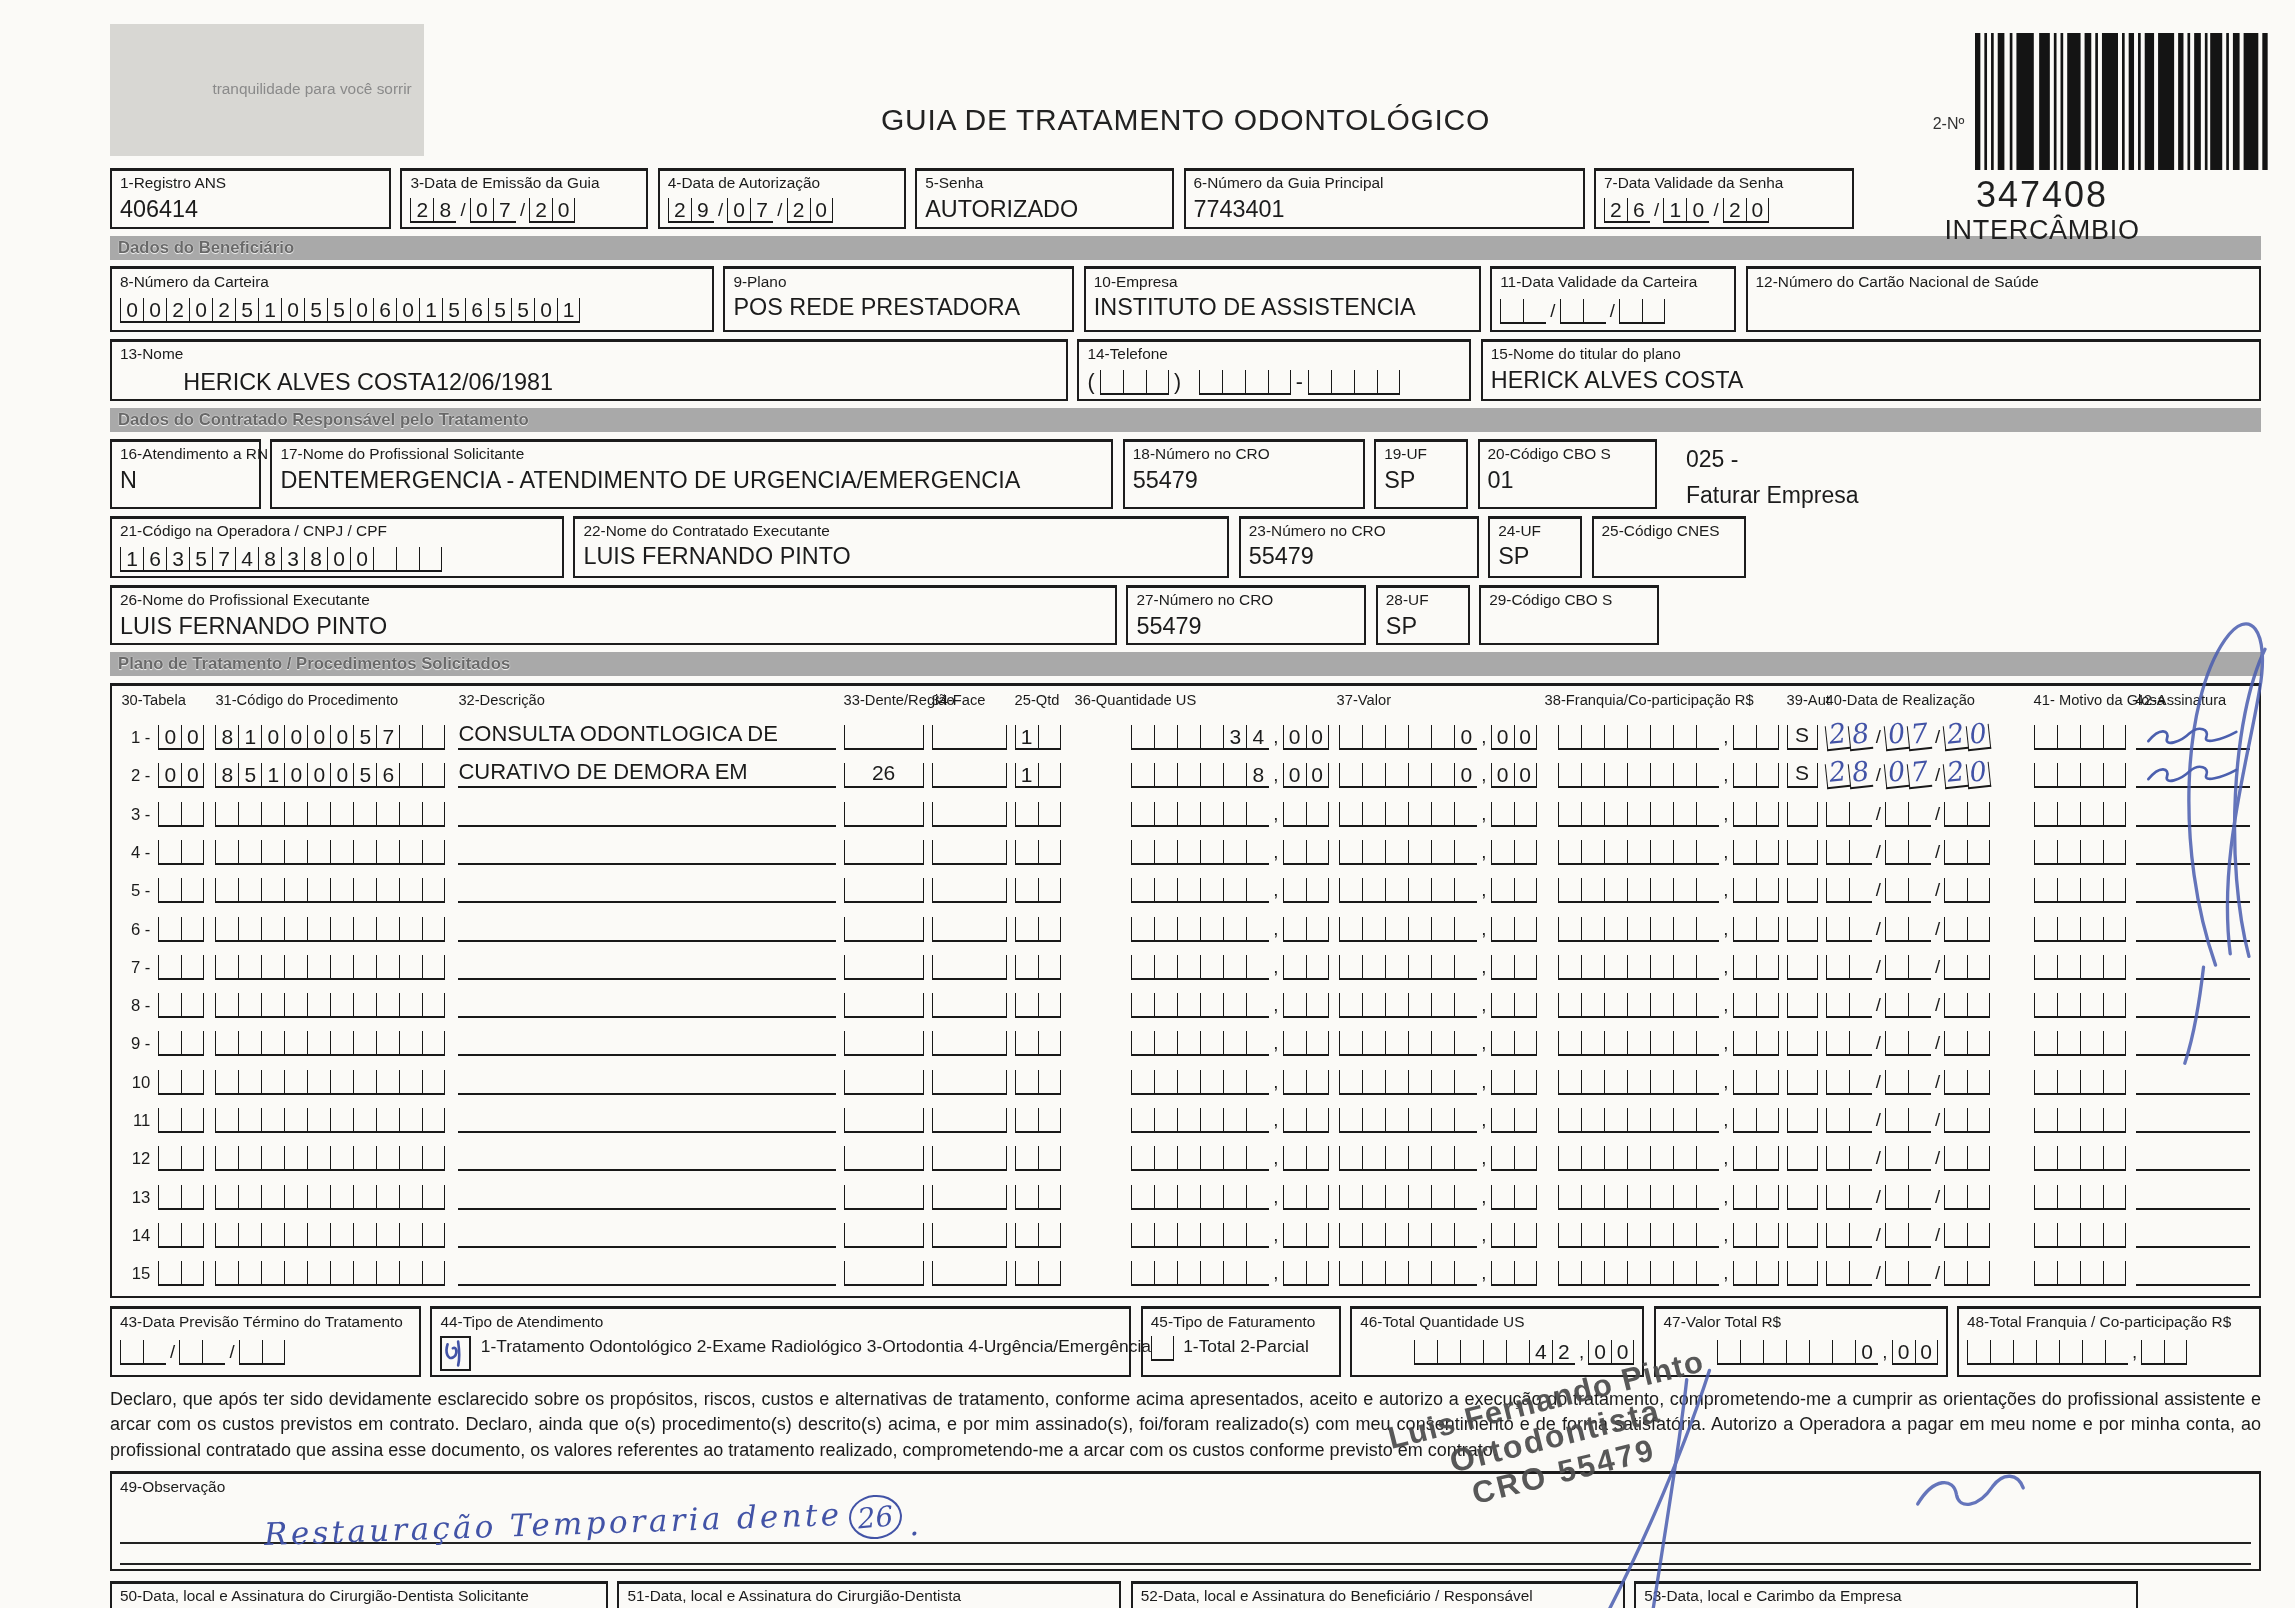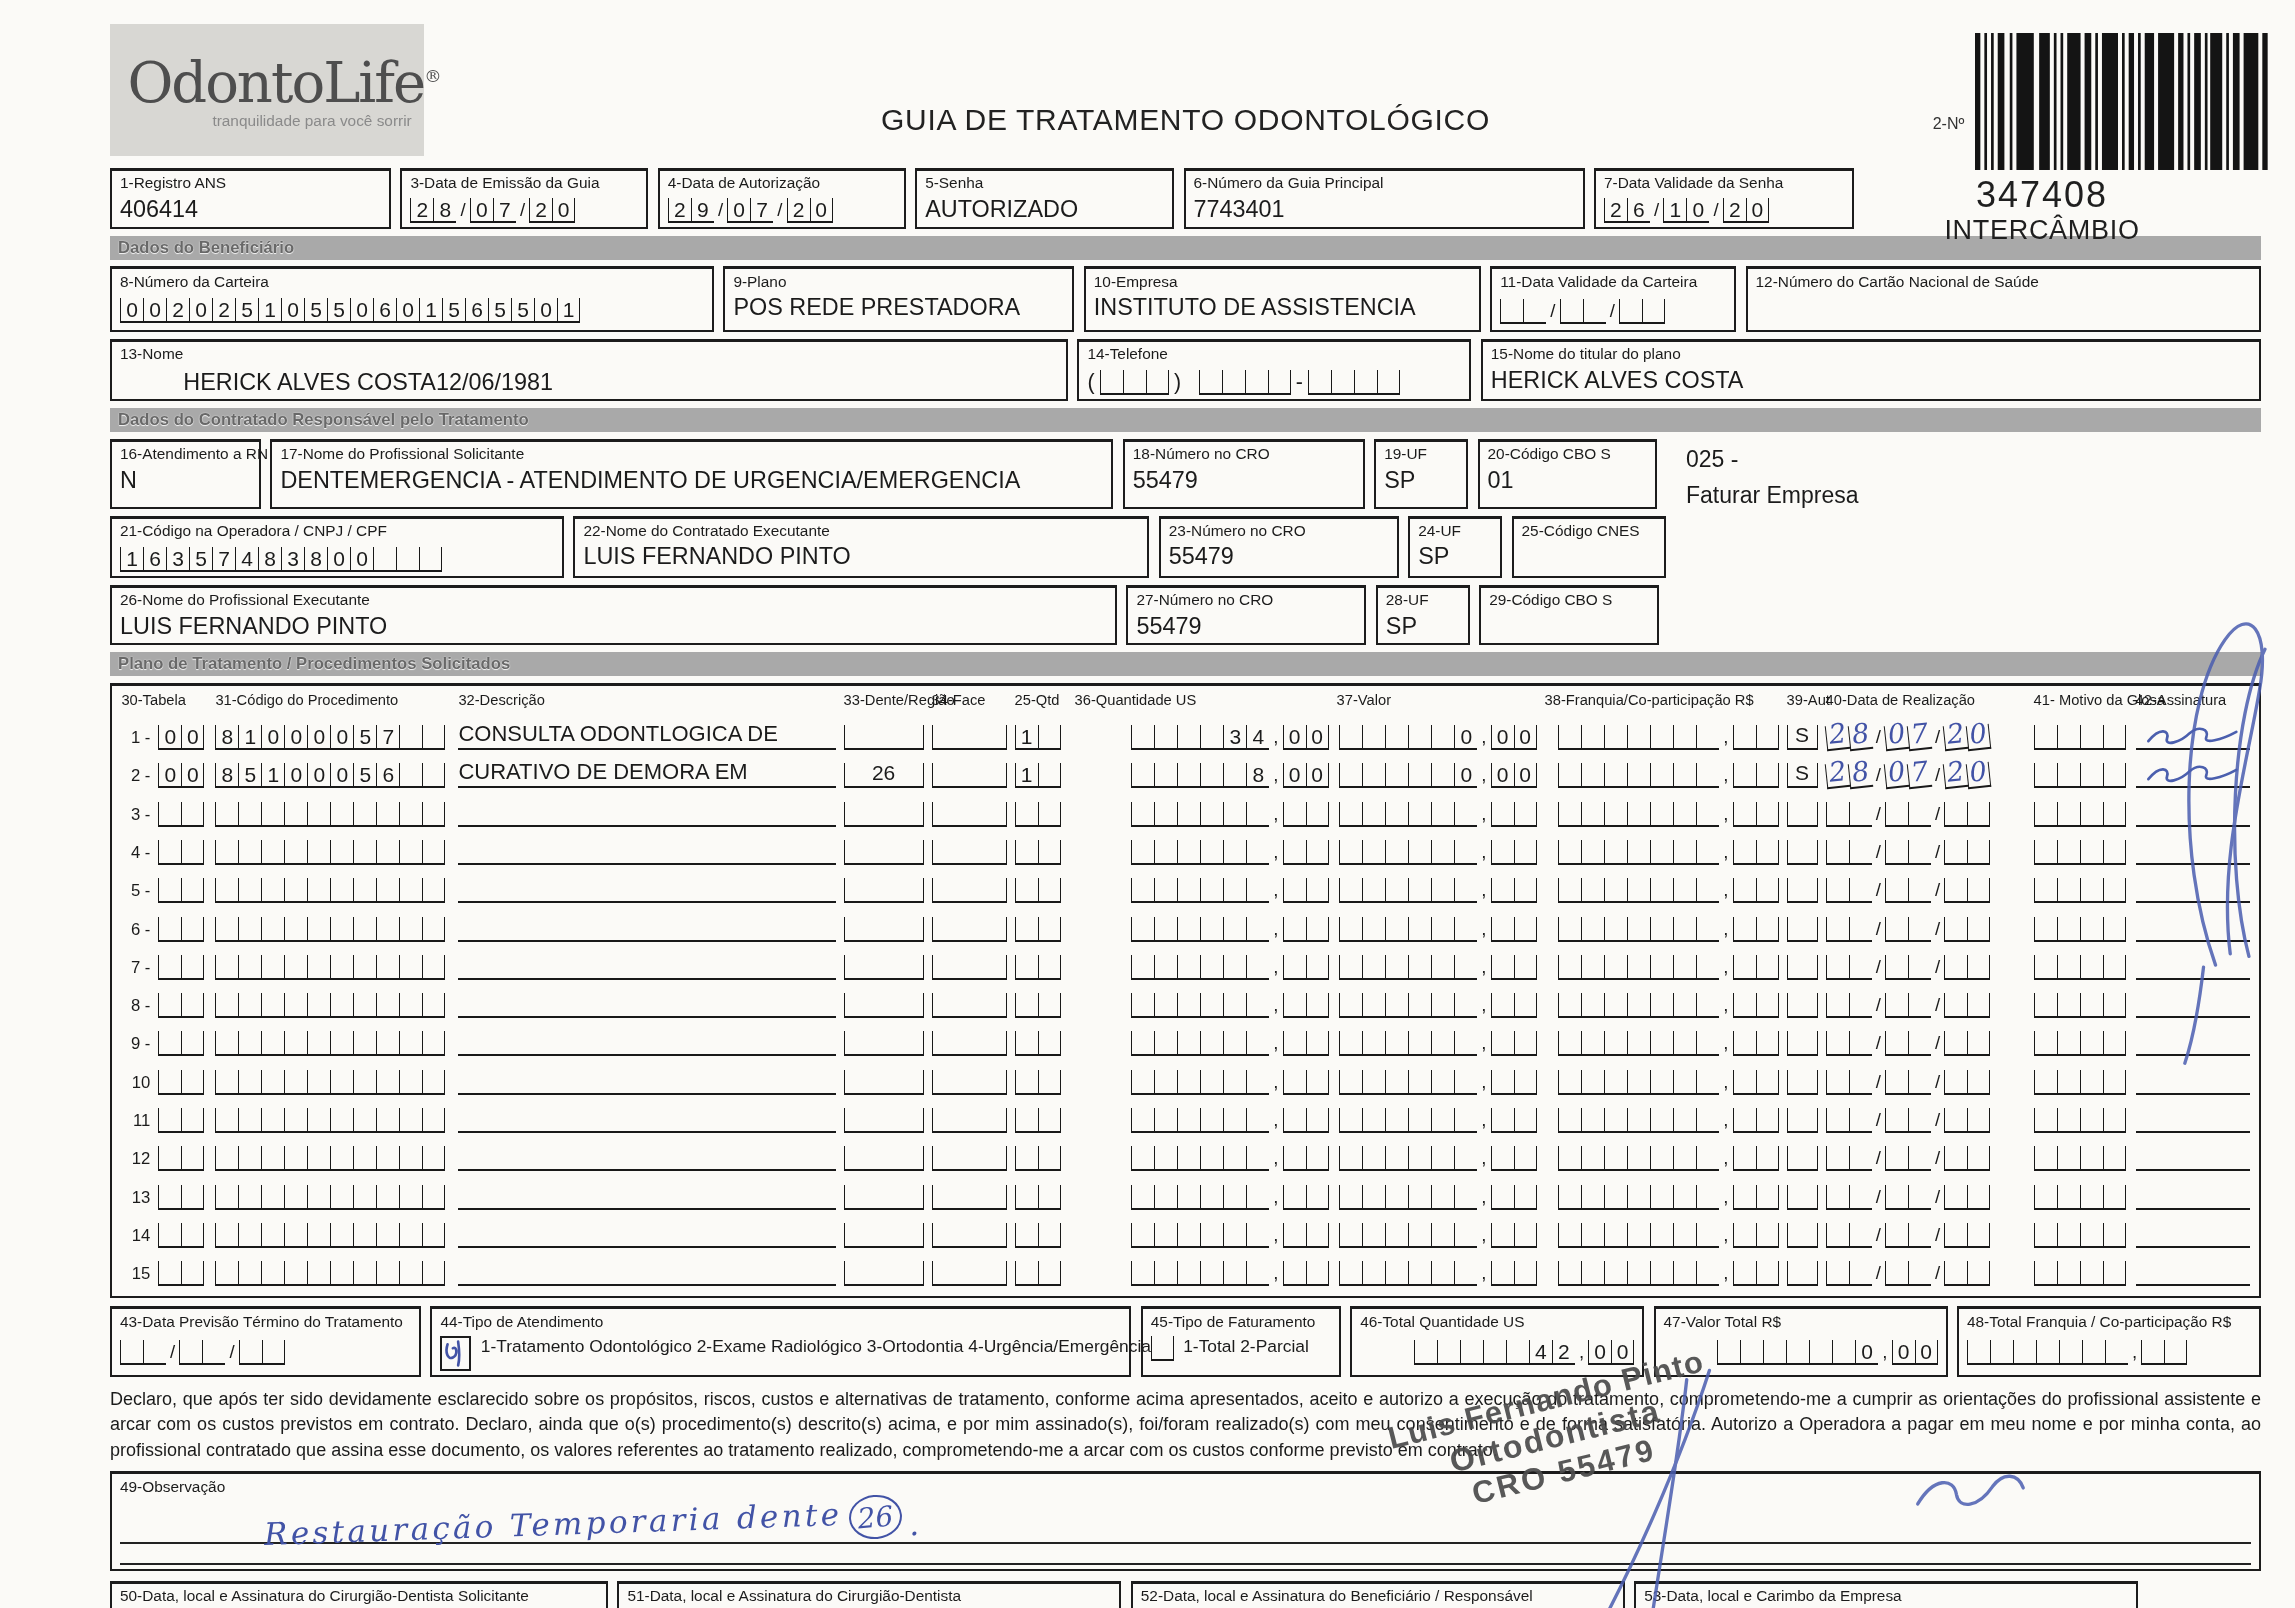--- a/index.html
+++ b/index.html
@@ -63,21 +63,20 @@
   .ink-overlay{position:absolute;left:0;top:0;width:2295px;height:1609px;pointer-events:none}
 </style>
 </head>
 <body>
 
 <div class="page">
   <div class="content">
 
     <div class="header">
       <div class="logo-box">
-        <div class="logo-text"><span>OdontoLife</span><sup>®</sup></div>
         <div class="logo-tag">tranquilidade para você sorrir</div>
       </div>
       <div class="doc-title">GUIA DE TRATAMENTO ODONTOLÓGICO</div>
       <div class="code-block">
         <div class="bc-row">
           <span class="bc-label">2-Nº</span>
           <svg width="294" height="137" viewBox="0 0 440 205">
             <g fill="#141414">
               <rect x="0" y="0" width="8" height="205"></rect>
                 <rect x="14" y="0" width="4" height="205"></rect>
@@ -305,21 +304,21 @@
             <span class="c">8</span>
             <span class="c">3</span>
             <span class="c">8</span>
             <span class="c">0</span>
             <span class="c">0</span>
             <span class="c"></span>
             <span class="c"></span>
             <span class="c"></span>
           </div>
       </div>
-      <div class="fbox" style="width:576px">
+      <div class="fbox" style="width:656px">
         <div class="flabel">22-Nome do Contratado Executante</div>
         <div class="fvalue">LUIS FERNANDO PINTO</div>
       </div>
       <div class="fbox" style="width:240px">
         <div class="flabel">23-Número no CRO</div>
         <div class="fvalue">55479</div>
       </div>
       <div class="fbox" style="width:94px">
         <div class="flabel">24-UF</div>
         <div class="fvalue">SP</div>

